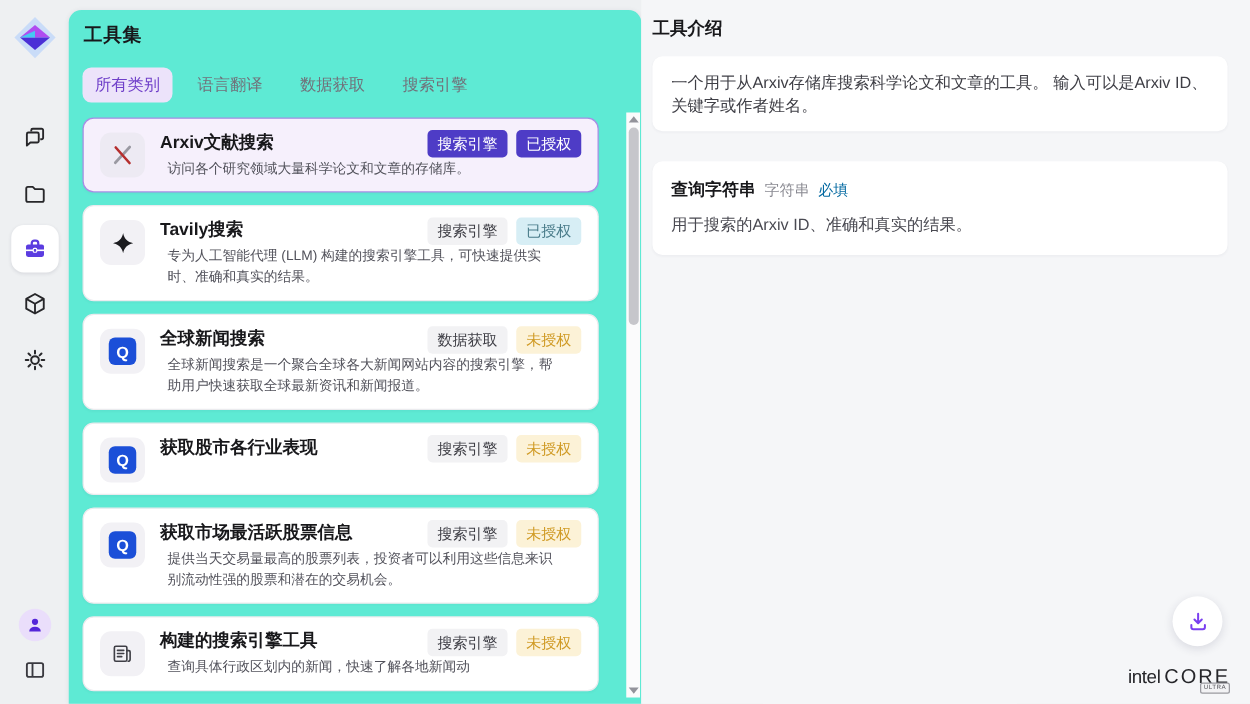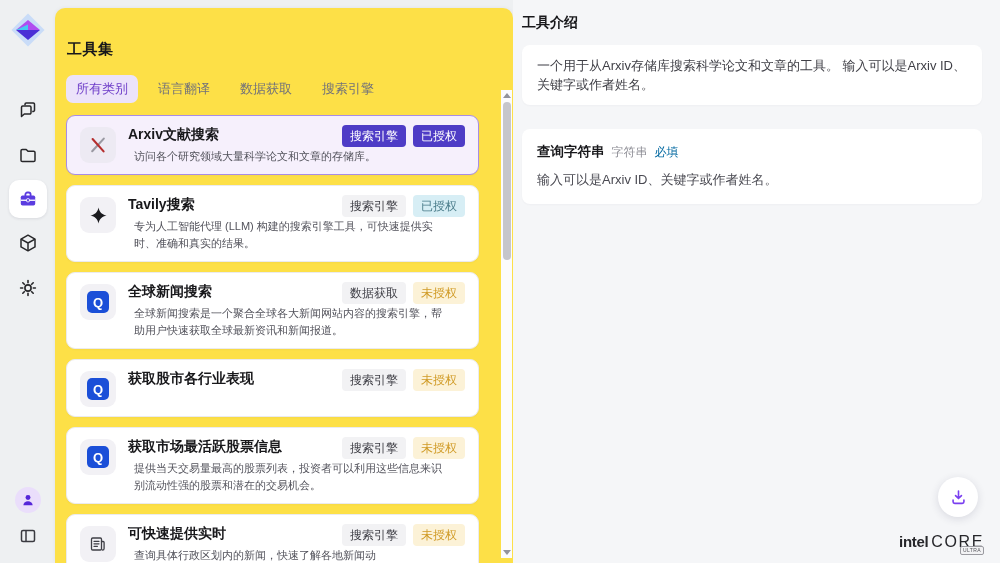--- a/index.html
+++ b/index.html
@@ -26,23 +26,23 @@
   }
   .rail-btn.active { background:#ffffff; width:38px; height:38px; box-shadow:0 1px 3px rgba(30,30,60,.10); }
   .rail-bottom { position:absolute; bottom:12px; display:flex; flex-direction:column; align-items:center; gap:8px; }
   .avatar-circle {
     width:26px; height:26px; border-radius:50%; background:#eadefb;
     display:flex; align-items:center; justify-content:center; border:none; cursor:pointer; padding:0;
   }
 
   
   .list-panel {
-    width:458px; flex:0 0 458px; background:#fde047; margin-top:8px;
+    width:458px; flex:0 0 458px; background:#5eead4; margin-top:8px;
     border-radius:10px 10px 0 0; position:relative;
-    display:flex; flex-direction:column; padding-top:32px;
+    display:flex; flex-direction:column; padding-top:11px;
     box-shadow:0 0 4px rgba(40,40,70,.06);
   }
   .panel-title { font-size:15px; font-weight:bold; margin:0 0 16px; padding:0 12px; letter-spacing:.5px; }
   .tabs { display:flex; align-items:center; gap:10px; padding:0 11px; margin-bottom:10px; }
   .tab {
     border:none; background:transparent; font-size:13px; color:#71717a; cursor:pointer;
     padding:5px 10px; border-radius:7px; font-family:inherit; white-space:nowrap;
   }
   .tab.active { background:#ece3fa; color:#6f3fc9; }
 
@@ -104,21 +104,21 @@
   .param-required { font-size:12px; color:#0369a1; }
   .param-desc { margin-top:8px; font-size:13px; color:#4a4a52; }
 
   
   .download-fab {
     position:absolute; right:22px; bottom:46px; width:40px; height:40px; border-radius:50%;
     background:#ffffff; border:none; cursor:pointer; display:flex; align-items:center; justify-content:center;
     box-shadow:0 2px 8px rgba(40,40,80,.14);
   }
   .intel-logo { position:absolute; right:16px; bottom:12px; color:#26262a; display:flex; align-items:baseline; gap:3px; }
-  .intel-word { font-size:15px; font-weight:bold; letter-spacing:-.3px; }
+  .intel-word { font-size:15px; font-weight:normal; letter-spacing:-.3px; }
   .core-wrap { position:relative; display:inline-block; }
   .core-word { font-size:16px; letter-spacing:1.6px; text-transform:uppercase; font-weight:500; }
   .core-badge {
     position:absolute; right:0; top:13px; font-size:5px; letter-spacing:.4px; color:#55555b;
     border:1px solid #9a9aa0; border-radius:2px; padding:0 2px; line-height:7px; background:#f2f2f4;
     text-transform:uppercase;
   }
   svg { display:block; }
 </style>
 </head>
@@ -297,21 +297,21 @@
       <article class="tool-card">
         <div class="tool-icon">
           <svg viewBox="0 0 20 20" width="20" height="20" fill="none" stroke="#3f3f46" stroke-width="1.3" stroke-linecap="round" stroke-linejoin="round">
             <rect x="3.5" y="4" width="10" height="12" rx="1.2"></rect>
             <path d="M13.5 7.5 h1.6 a1 1 0 0 1 1 1 v5.9 a1.6 1.6 0 0 1 -1.6 1.6"></path>
             <path d="M6 7.3 h5 M6 9.8 h5 M6 12.3 h3.4"></path>
           </svg>
         </div>
         <div class="tool-body">
           <div class="tool-head">
-            <h4 class="tool-name">可快速提供实时</h4>
+            <h4 class="tool-name">构建的搜索引擎工具</h4>
             <div class="tool-badges">
               <span class="badge badge-gray">搜索引擎</span>
               <span class="badge badge-yellow">未授权</span>
             </div>
           </div>
           <p class="tool-desc">查询具体行政区划内的新闻，快速了解各地新闻动</p>
         </div>
       </article>
 
     </div>
@@ -331,21 +331,21 @@
 
     <h3 class="section-heading">工具介绍</h3>
     <div class="detail-card intro-card">一个用于从Arxiv存储库搜索科学论文和文章的工具。 输入可以是Arxiv ID、关键字或作者姓名。</div>
 
     <div class="detail-card param-card">
       <div class="param-head">
         <span class="param-name">查询字符串</span>
         <span class="param-type">字符串</span>
         <span class="param-required">必填</span>
       </div>
-      <div class="param-desc">输入可以是Arxiv ID、关键字或作者姓名。</div>
+      <div class="param-desc">用于搜索的Arxiv ID、准确和真实的结果。</div>
     </div>
 
     <button class="download-fab">
       <span>
         <svg viewBox="0 0 20 20" width="19" height="19" fill="none" stroke="#7a3ff0" stroke-width="1.7" stroke-linecap="round" stroke-linejoin="round">
           <path d="M10 3.2 V10.8 M6.9 8 l3.1 3.1 3.1-3.1"></path>
           <path d="M4.3 12.6 v1.9 a1.7 1.7 0 0 0 1.7 1.7 h8 a1.7 1.7 0 0 0 1.7-1.7 v-1.9"></path>
         </svg>
       </span>
     </button>

